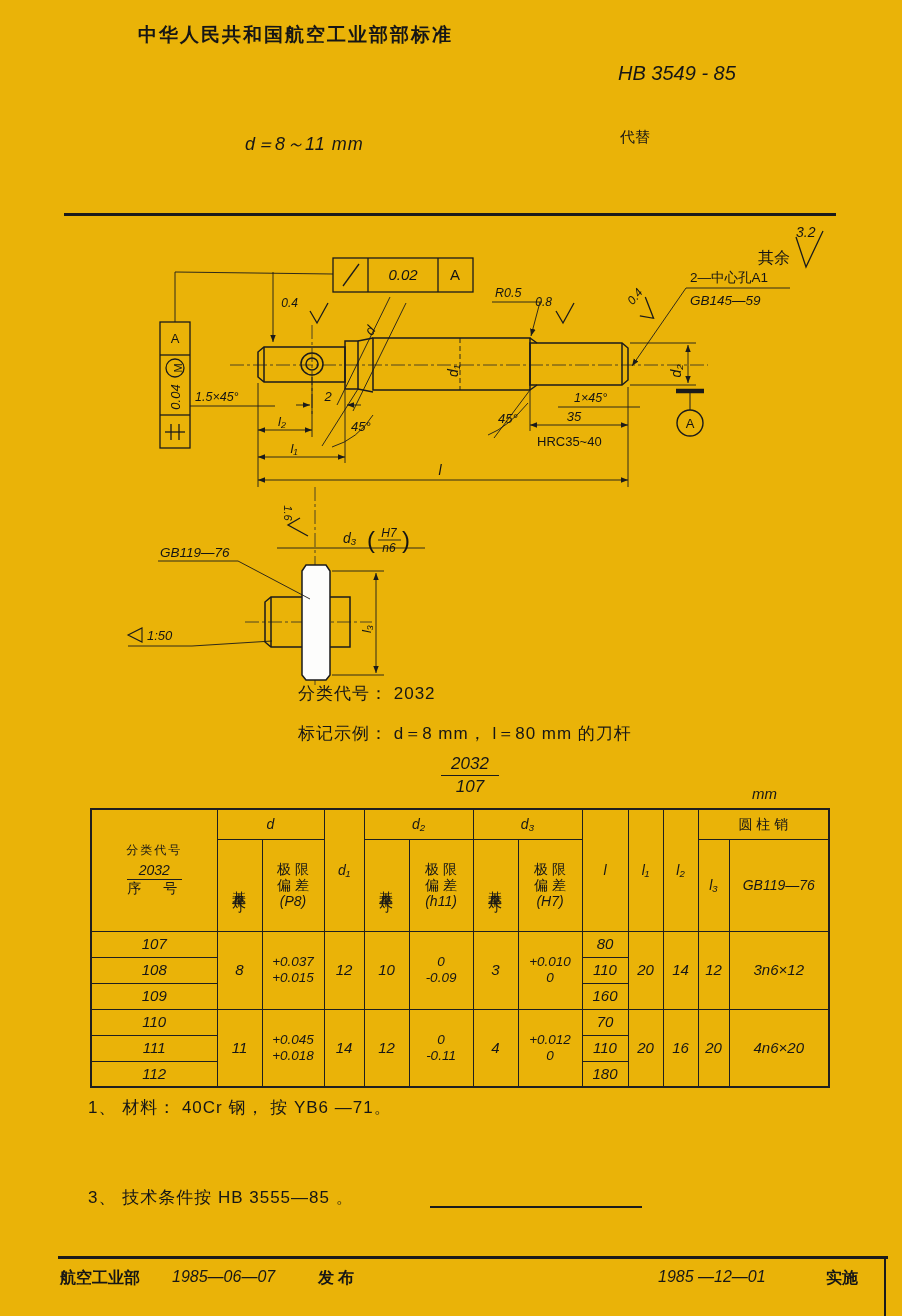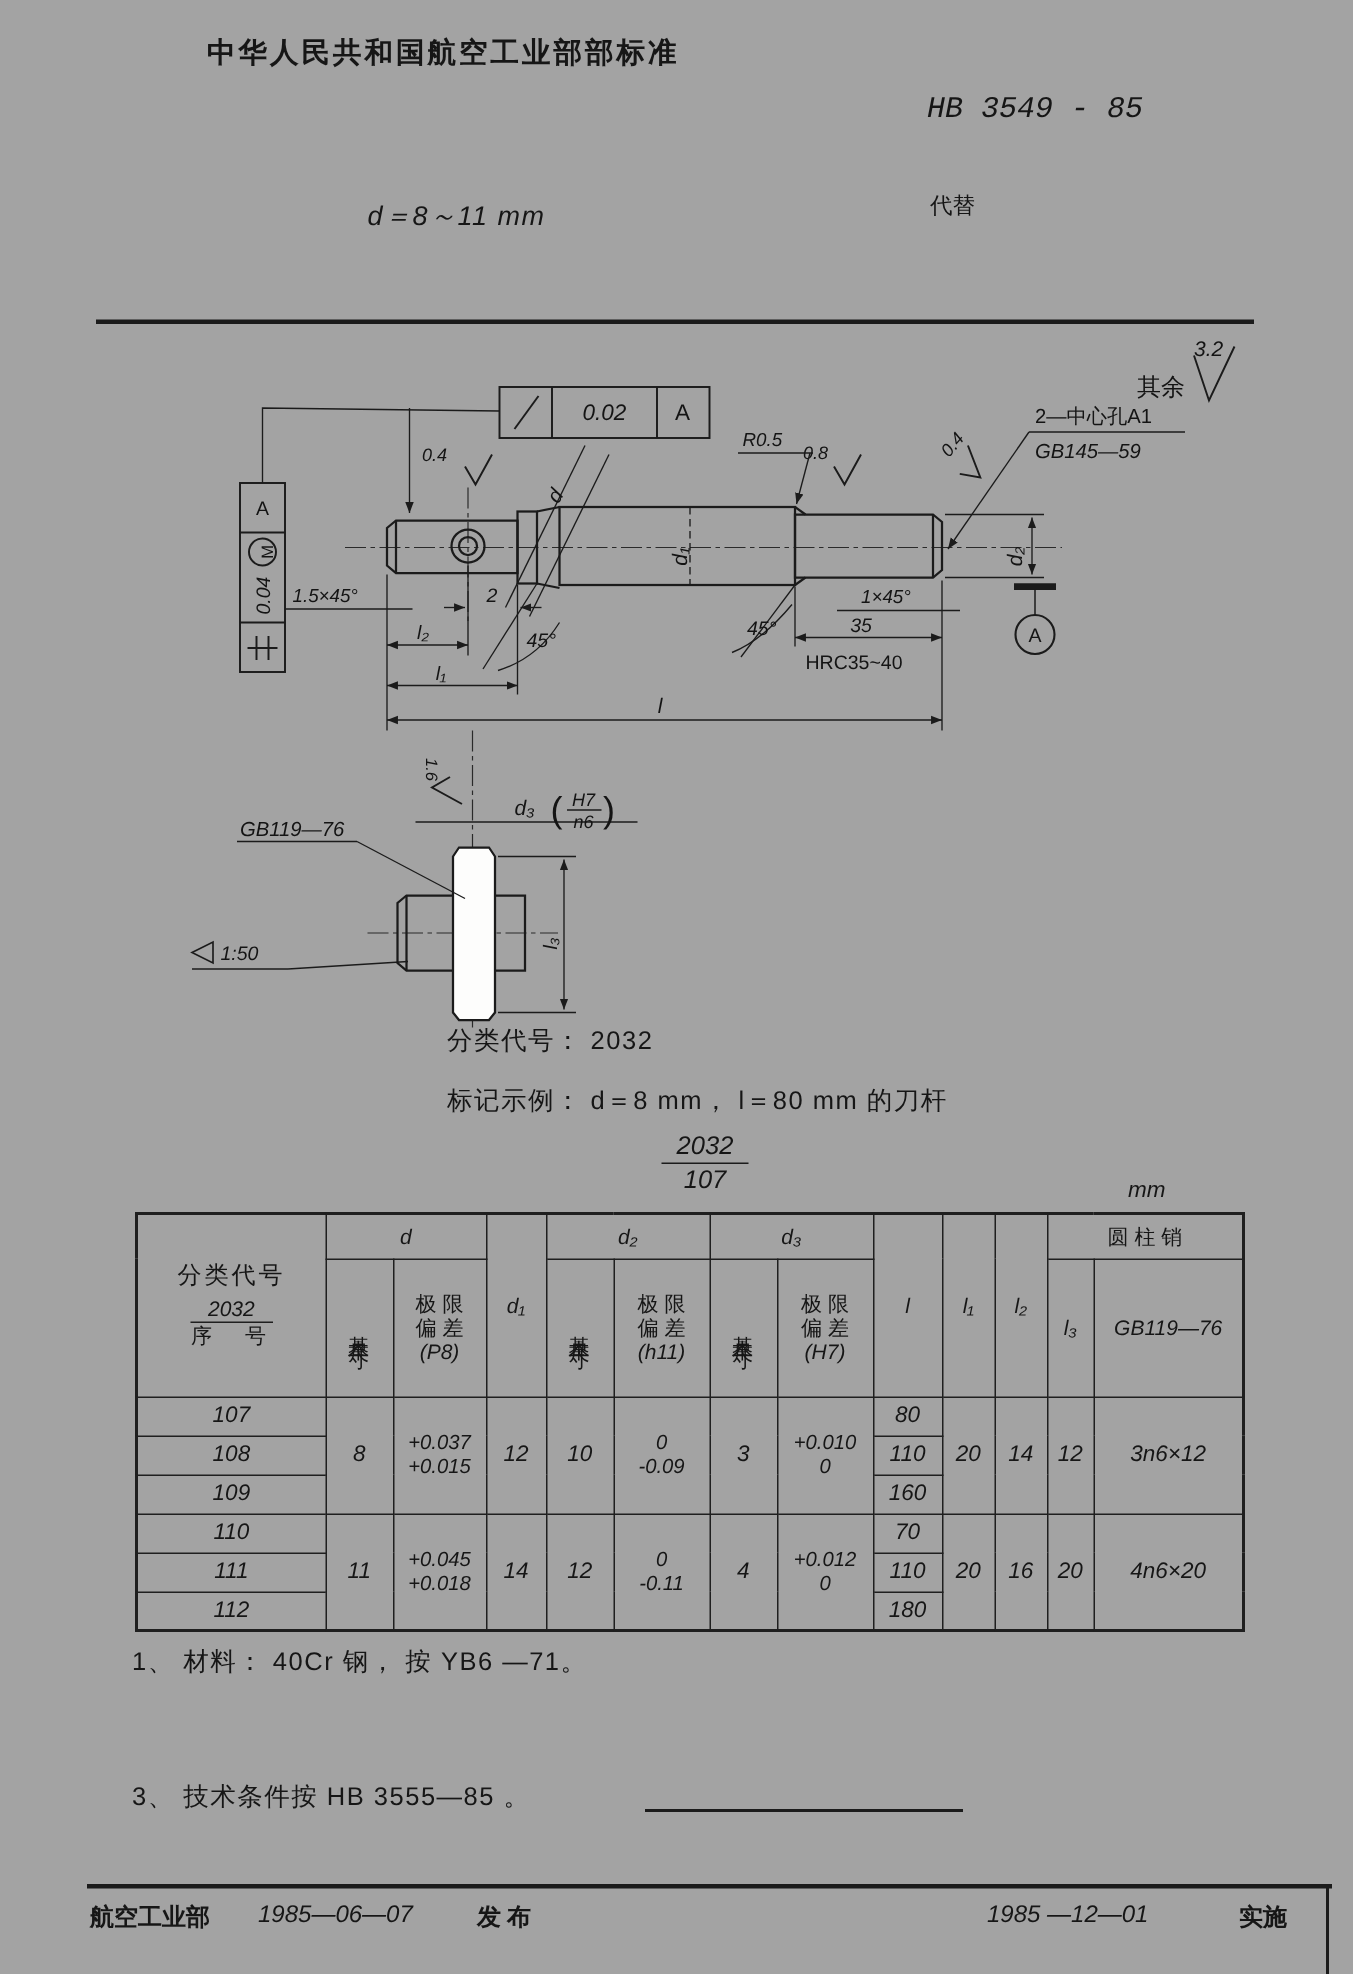--- a/index.html
+++ b/index.html
@@ -1,16 +1,16 @@
 <!DOCTYPE html>
 <html><head>
 <meta charset="utf-8">
 <style>
   html,body{margin:0;padding:0;background:#d9d9d9;}
-  .page{position:relative;width:902px;height:1316px;background:#a3a3a3;margin:0 auto;
+  .page{position:relative;width:902px;height:1316px;background:#eab308;margin:0 auto;
         font-family:"Liberation Sans","DejaVu Sans",sans-serif;color:#161616;overflow:hidden;}
   .abs{position:absolute;white-space:nowrap;}
   .hand{font-style:italic;}
   .rule{position:absolute;background:#1b1b1b;}
   
   .org{font-size:19px;font-weight:bold;letter-spacing:2px;}
   .doc-title{font-size:23px;font-weight:bold;letter-spacing:4px;}
   .subtitle{font-size:18px;letter-spacing:1px;}
   .stdno{font-size:20px;}
   .replaces{font-size:15px;}
@@ -32,21 +32,21 @@
   .note{font-size:17px;letter-spacing:1px;}
   .footer-txt{font-size:16px;}
   svg text{fill:#141414;}
 </style>
 </head>
 <body>
 
 <div class="page">
 
   <div class="abs org" style="left:138px;top:22px;">中华人民共和国航空工业部部标准</div>
-  <div class="abs stdno hand" style="left:618px;top:62px;font-family:Liberation Mono, monospace;">HB 3549 - 85</div>
+  <div class="abs stdno hand" style="left:618px;top:62px;">HB 3549 - 85</div>
   <div class="abs replaces" style="left:620px;top:128px;">代替</div>
   <div class="abs subtitle hand" style="left:213px;top:132px;margin-left:32px;">d＝8～11 mm</div>
   <div class="rule" style="left:64px;top:213px;width:772px;height:3px;"></div>
 
   <svg class="abs" style="left:40px;top:225px;" width="860" height="462" viewBox="0 0 860 462">
     <defs>
       <marker id="arr" viewBox="0 0 10 10" refX="9" refY="5" markerWidth="9" markerHeight="9" orient="auto-start-reverse">
         <path d="M0,1.5 L9,5 L0,8.5 z" fill="#1b1b1b"></path>
       </marker>
     </defs>
@@ -236,21 +236,21 @@
         <col style="width:64px">
       <col style="width:46px">
         <col style="width:35px">
         <col style="width:35px">
         <col style="width:31px">
         <col style="width:100px">
     </colgroup>
     <tbody>
         <tr style="height:30px;">
       <td rowspan="2">
-        <div style="font-size:16px;letter-spacing:2px;">分类代号</div>
+        <div style="font-size:12px;letter-spacing:2px;">分类代号</div>
         <div class="hdr-frac" style="margin-top:4px;">
           <span class="top">2032</span>
           <div style="letter-spacing:4px;">序　号</div>
         </div>
       </td>
       <td colspan="2" class="hand">d</td>
       <td rowspan="2" class="hand">d₁</td>
       <td colspan="2" class="hand">d₂</td>
       <td colspan="2" class="hand">d₃</td>
       <td rowspan="2" class="hand">l</td>

